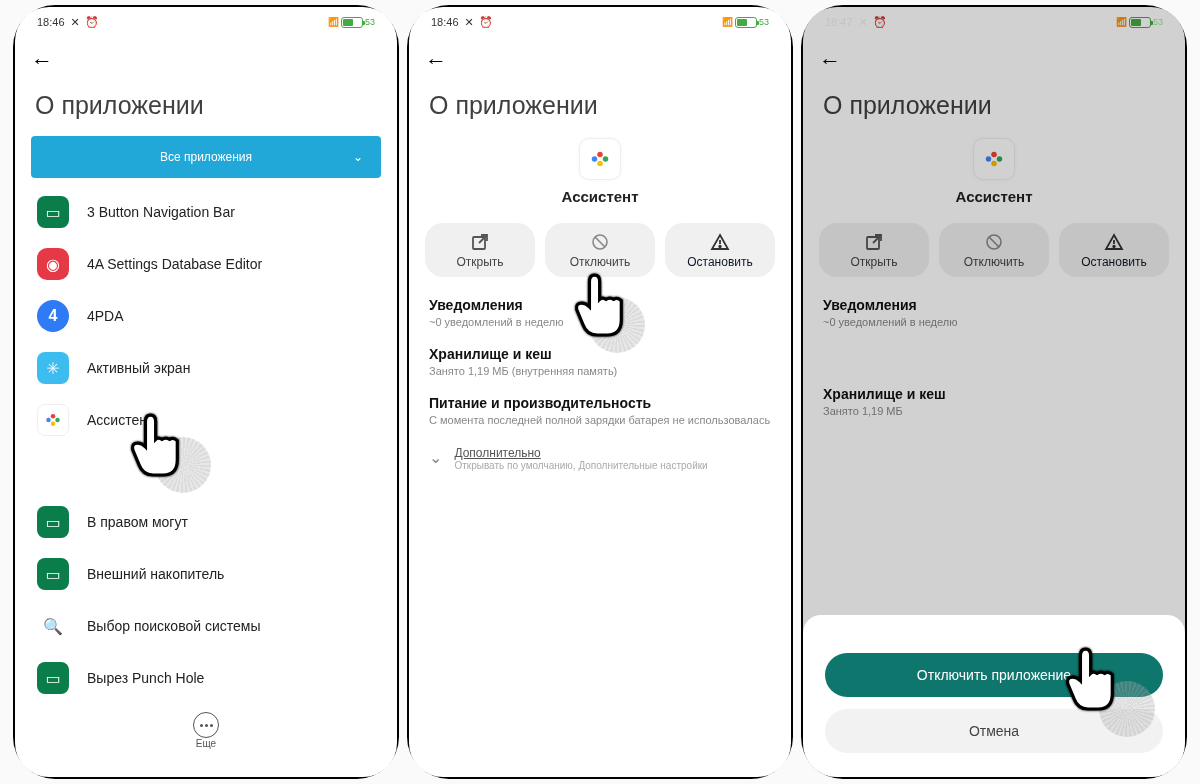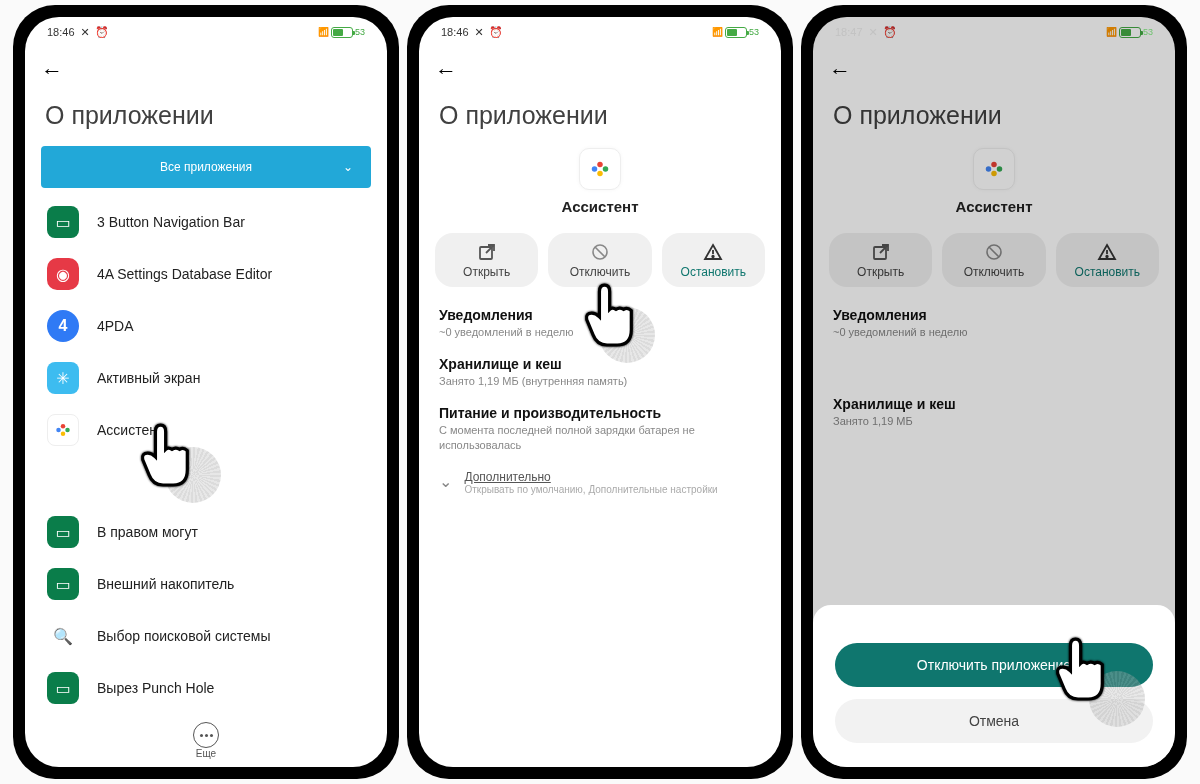--- a/index.html
+++ b/index.html
@@ -11,21 +11,21 @@
     display: flex;
     justify-content: center;
     gap: 8px;
     padding: 5px 10px;
   }
   .phone {
     width: 386px;
     height: 774px;
     background: #000;
     border-radius: 42px;
-    padding: 12px;
+    padding: 2px;
     position: relative;
     flex-shrink: 0;
   }
   .screen {
     width: 100%;
     height: 100%;
     background: #fff;
     border-radius: 34px;
     overflow: hidden;
     position: relative;
@@ -99,21 +99,21 @@
   }
   .app-name { font-size:15px; font-weight:600; color:#222; }
   .action-row {
     display:flex; gap:10px; padding: 12px 16px;
   }
   .action-btn {
     flex:1 1 0; background:#f0f0f0; border-radius:18px; height:54px;
     display:flex; flex-direction:column; align-items:center; justify-content:center;
     gap:3px; font-size:12px; color:#444;
   }
-  .action-btn.stop { color:#0f766e; }
+  .action-btn.stop { color:#0f172a; }
   .settings-group { padding: 8px 20px; }
   .sg-title { font-size:14px; font-weight:700; color:#111; }
   .sg-sub { font-size:11px; color:#888; margin-top:2px; line-height:1.35; }
   .sg-disabled .sg-title { color:#bbb; font-weight:600; }
   .sg-disabled .sg-sub { color:#ccc; }
   .extra-row { display:flex; align-items:flex-start; gap:12px; padding: 10px 20px; }
   .extra-chev { color:#888; font-size:16px; margin-top:2px;}
   .extra-text .t { font-size:12px; color:#555;text-decoration:underline; }
   .extra-text .s { font-size:10px; color:#aaa; }
 

